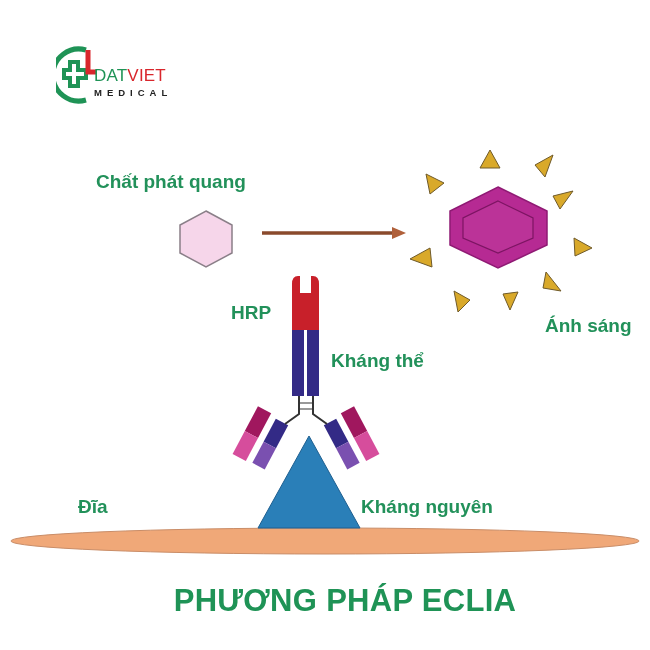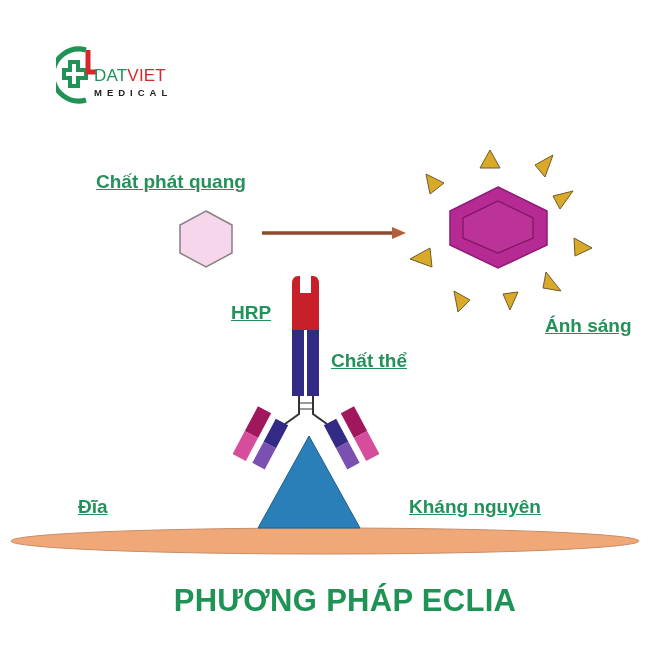--- a/index.html
+++ b/index.html
@@ -1,18 +1,18 @@
 <!DOCTYPE html>
 <html><head>
   <meta charset="utf-8">
   <style>
     html, body { margin:0; padding:0; }
     body { width:650px; height:650px; background:#ffffff; position:relative; overflow:hidden;
            font-family:"Liberation Sans", sans-serif; }
-    .label { position:absolute; color:#22915a; font-weight:bold; font-family:"Liberation Sans", sans-serif; white-space:nowrap;text-decoration:underline; }
+    .label { position:absolute; color:#22915a; font-weight:bold; font-family:"Liberation Sans", sans-serif; white-space:nowrap; }
     .lbl-md { font-size:19px; }
     .title { position:absolute; left:0; width:650px; top:583px; text-align:center; font-size:31px; color:#1f9356; font-weight:bold; letter-spacing:0.3px;margin-left:20px; }
     svg.diagram { position:absolute; left:0; top:0; }
     .logo { position:absolute; left:56px; top:44px; width:130px; height:62px; }
     .logo-text1 { position:absolute; left:38px; top:22px; font-size:17px; font-weight:normal; letter-spacing:0.2px; font-family:"Liberation Sans", sans-serif; }
     .logo-text2 { position:absolute; left:38px; top:43px; font-size:9.5px; font-weight:bold; letter-spacing:5px; color:#222; font-family:Liberation Sans, sans-serif; }
   </style>
 </head>
 <body>
 
@@ -90,17 +90,17 @@
     <rect x="292" y="328" width="12" height="68" fill="#332a86"></rect>
     <rect x="307" y="328" width="12" height="68" fill="#332a86"></rect>
   </g>
 
   <path d="M292 330 V284 Q292 276 298 276 H300 V293 H311 V276 H313 Q319 276 319 284 V330 Z" fill="#c8202a"></path>
 </svg>
 
 <div class="label lbl-md" style="left:96px; top:171px;">Chất phát quang</div>
 <div class="label lbl-md" style="left:545px; top:315px;text-align:center;">Ánh sáng</div>
 <div class="label lbl-md" style="left:231px; top:302px;text-align:right;">HRP</div>
-<div class="label lbl-md" style="left:331px; top:350px;">Chất thể</div>
+<div class="label lbl-md" style="left:331px; top:350px;">Kháng thể</div>
 <div class="label lbl-md" style="left:78px; top:496px;">Đĩa</div>
-<div class="label lbl-md" style="left:361px; top:496px;margin-left:48px;">Kháng nguyên</div>
+<div class="label lbl-md" style="left:361px; top:496px;">Kháng nguyên</div>
 
 <div class="title">PHƯƠNG PHÁP ECLIA</div>
 
 </body></html>

